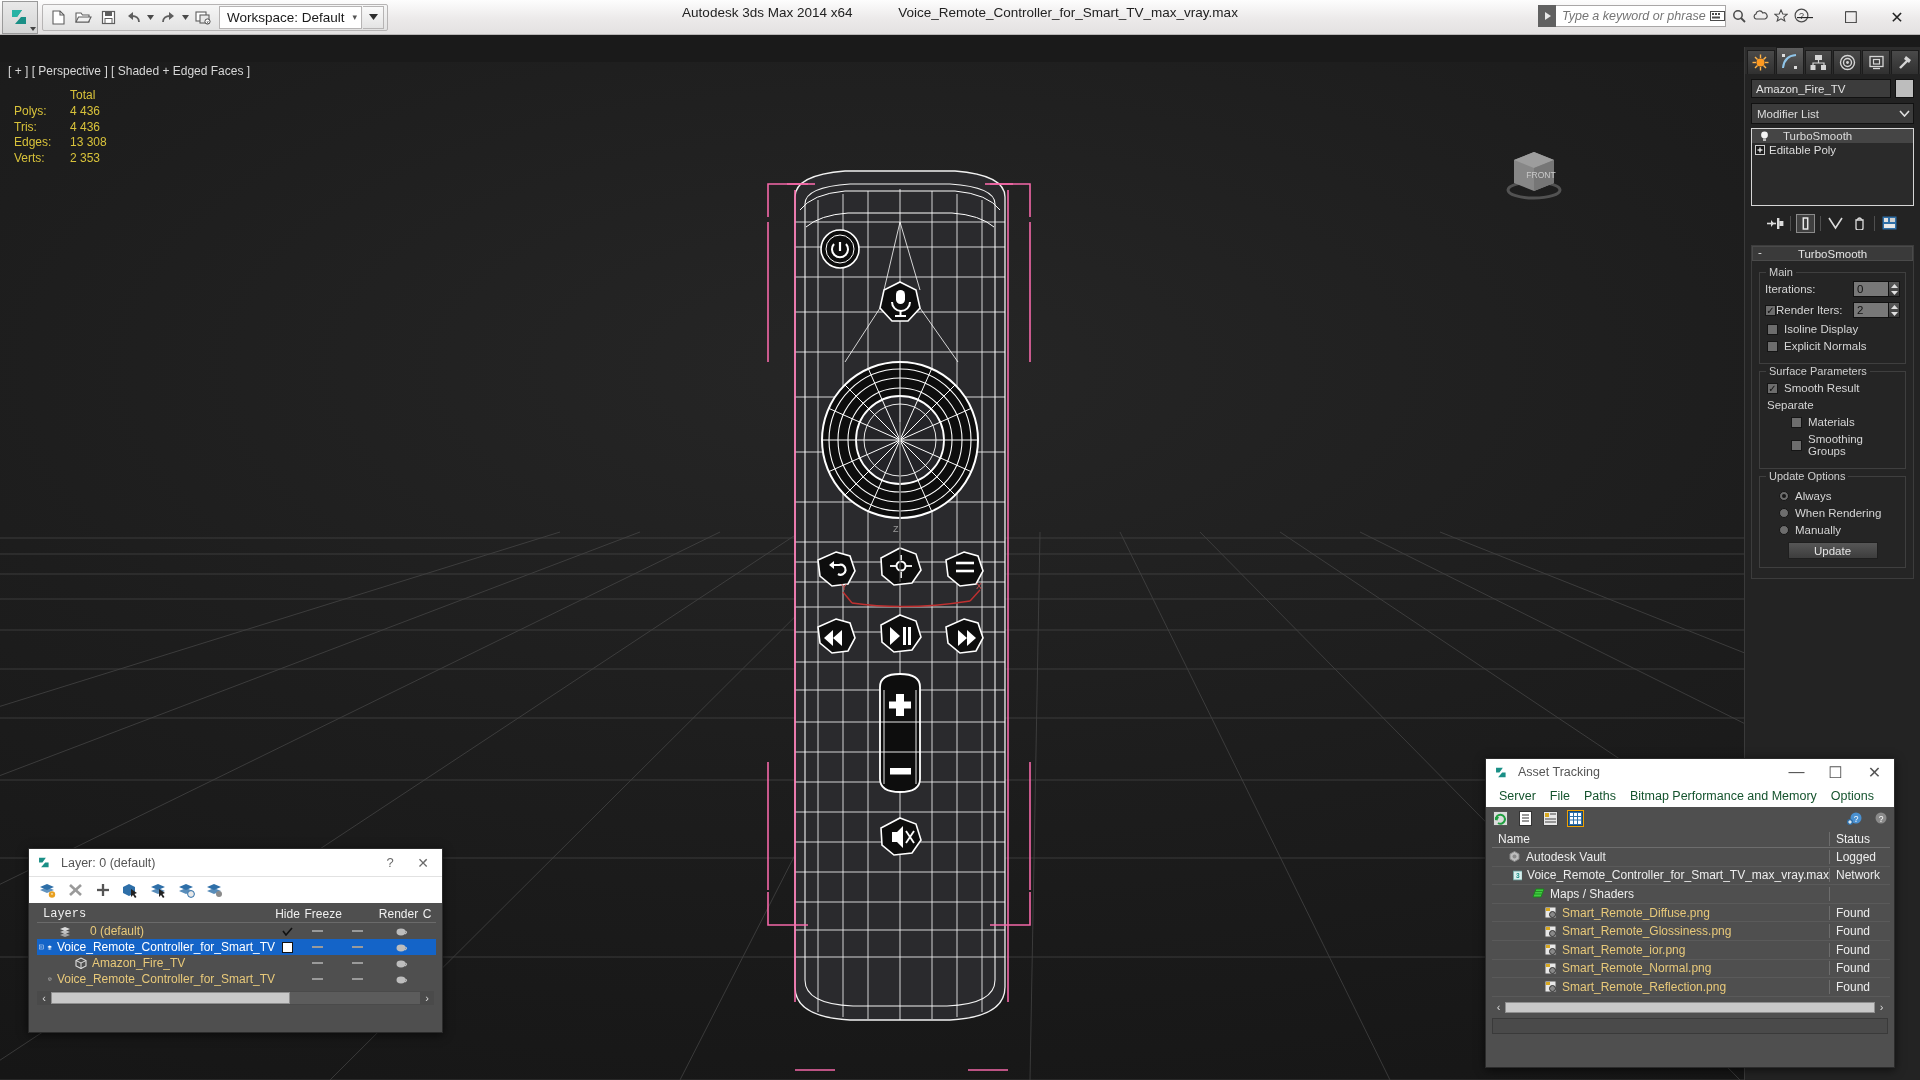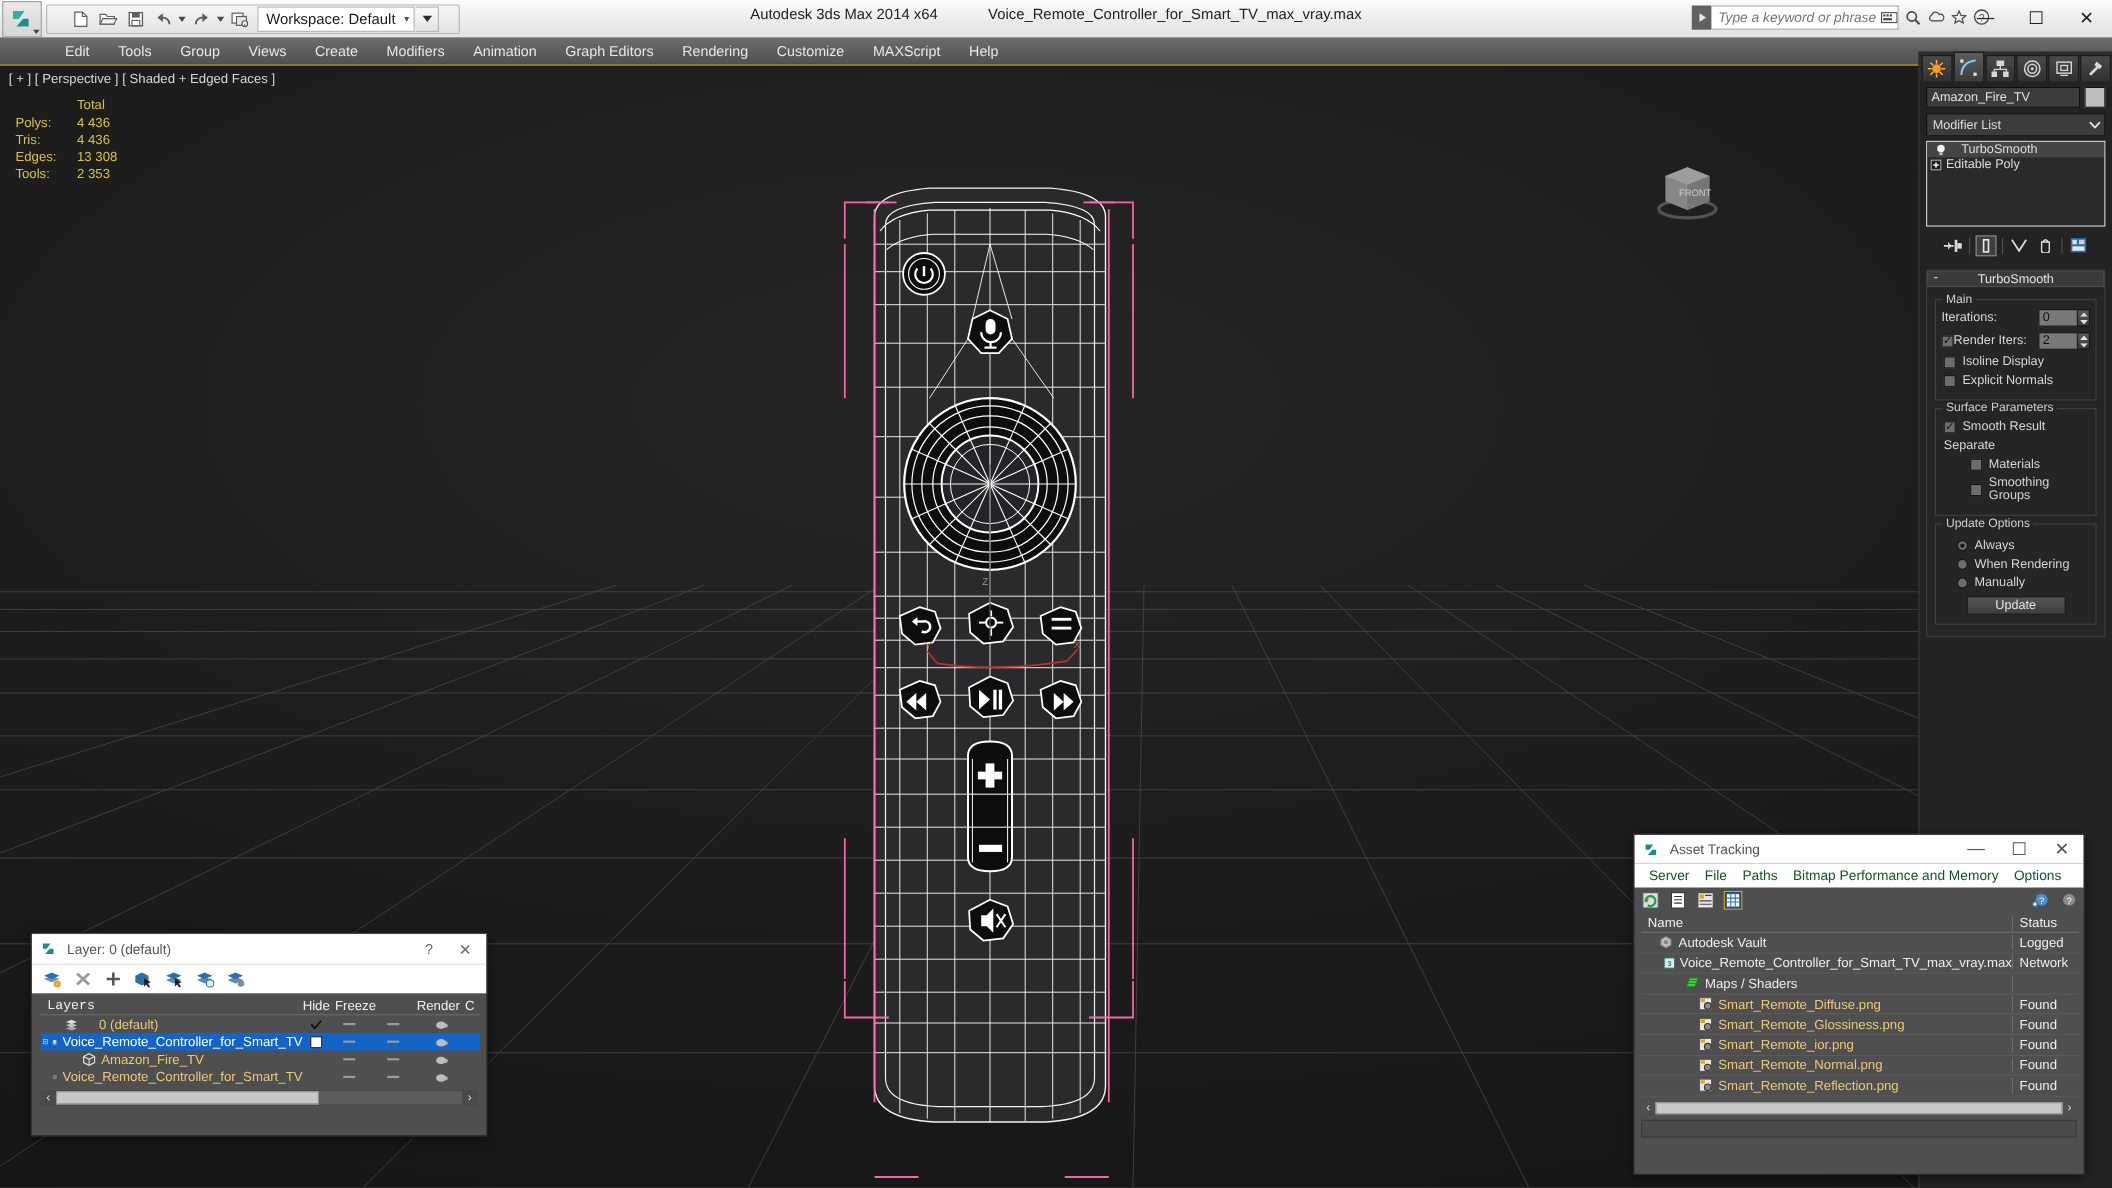--- a/index.html
+++ b/index.html
@@ -10,21 +10,21 @@
 
   
   .titlebar { position:absolute; left:0; top:0; width:1920px; height:35px;
     background:linear-gradient(#fdfdfd,#eceaea 55%,#e3e1e1); border-bottom:1px solid #b9b7b7;
     display:flex; align-items:center; }
   .maxlogo { width:36px; height:33px; margin-left:2px; background:linear-gradient(#e9e9e9,#d5d5d5);
     border:1px solid #9a9a9a; display:flex; align-items:center; justify-content:center; position:relative; }
   .logo-caret { position:absolute; right:1px; bottom:2px; width:0;height:0;
     border-left:3px solid transparent;border-right:3px solid transparent;border-top:4px solid #444; }
   .qat { display:flex; align-items:center; height:27px; margin-left:4px; gap:1px;
-    background:linear-gradient(#f6f6f6,#e2e2e2); border:1px solid #b6b4b4; padding:0 18px; border-radius:2px;}
+    background:linear-gradient(#f6f6f6,#e2e2e2); border:1px solid #b6b4b4; padding:0 3px; border-radius:2px;}
   .qbtn { width:24px;height:23px; display:flex;align-items:center;justify-content:center; }
   .qsplit { width:9px;height:23px; display:flex;align-items:center;justify-content:center; }
   .wsbox { height:23px; display:flex; align-items:center; border:1px solid #b6b4b4; background:#fff;
     padding:0 4px 0 7px; margin-left:3px; font-size:13.5px; color:#1a1a1a; }
   .wsbox .wcar { margin-left:8px; color:#555; font-size:9px; }
   .wsdrop { width:21px;height:23px;display:flex;align-items:center;justify-content:center;
     border:1px solid #b6b4b4;border-left:none;background:linear-gradient(#fafafa,#e4e4e4); }
   .title-center { position:absolute; left:0; right:0; top:5px; text-align:center;
     font-size:13.5px; color:#222; pointer-events:none; }
   .title-center .fname { margin-left:42px; }
@@ -293,34 +293,20 @@
       </div>
     </div>
 
     <div class="wctl">
       <div>—</div>
       <div>☐</div>
       <div>✕</div>
     </div>
   </div>
 
-  <div class="menubar">
-    <div class="mi">Edit</div>
-    <div class="mi">Tools</div>
-    <div class="mi">Group</div>
-    <div class="mi">Views</div>
-    <div class="mi">Create</div>
-    <div class="mi">Modifiers</div>
-    <div class="mi">Animation</div>
-    <div class="mi">Graph Editors</div>
-    <div class="mi">Rendering</div>
-    <div class="mi">Customize</div>
-    <div class="mi">MAXScript</div>
-    <div class="mi">Help</div>
-  </div>
 
   <div class="viewport">
     <div class="vplabel">[ + ] [ Perspective ] [ Shaded + Edged Faces ]</div>
 
     <div class="stats">
       <table>
         <tbody>
             <tr>
               <td class="lbl"></td>
               <td class="val">Total</td>
@@ -331,21 +317,21 @@
             </tr>
         <tr>
               <td class="lbl">Tris:</td>
             <td class="val">4 436</td>
             </tr>
         <tr>
               <td class="lbl">Edges:</td>
             <td class="val">13 308</td>
             </tr>
         <tr>
-              <td class="lbl">Tools:</td>
+              <td class="lbl">Verts:</td>
             <td class="val">2 353</td>
             </tr>
       </tbody>
         </table>
     </div>
 
     <svg width="1744" height="1018" style="position:absolute;left:0;top:0;">
       <defs>
         <linearGradient id="gfade" x1="0" y1="0" x2="0" y2="1">
           <stop offset="0%" stop-color="#3a3a3a" stop-opacity="0"></stop>

